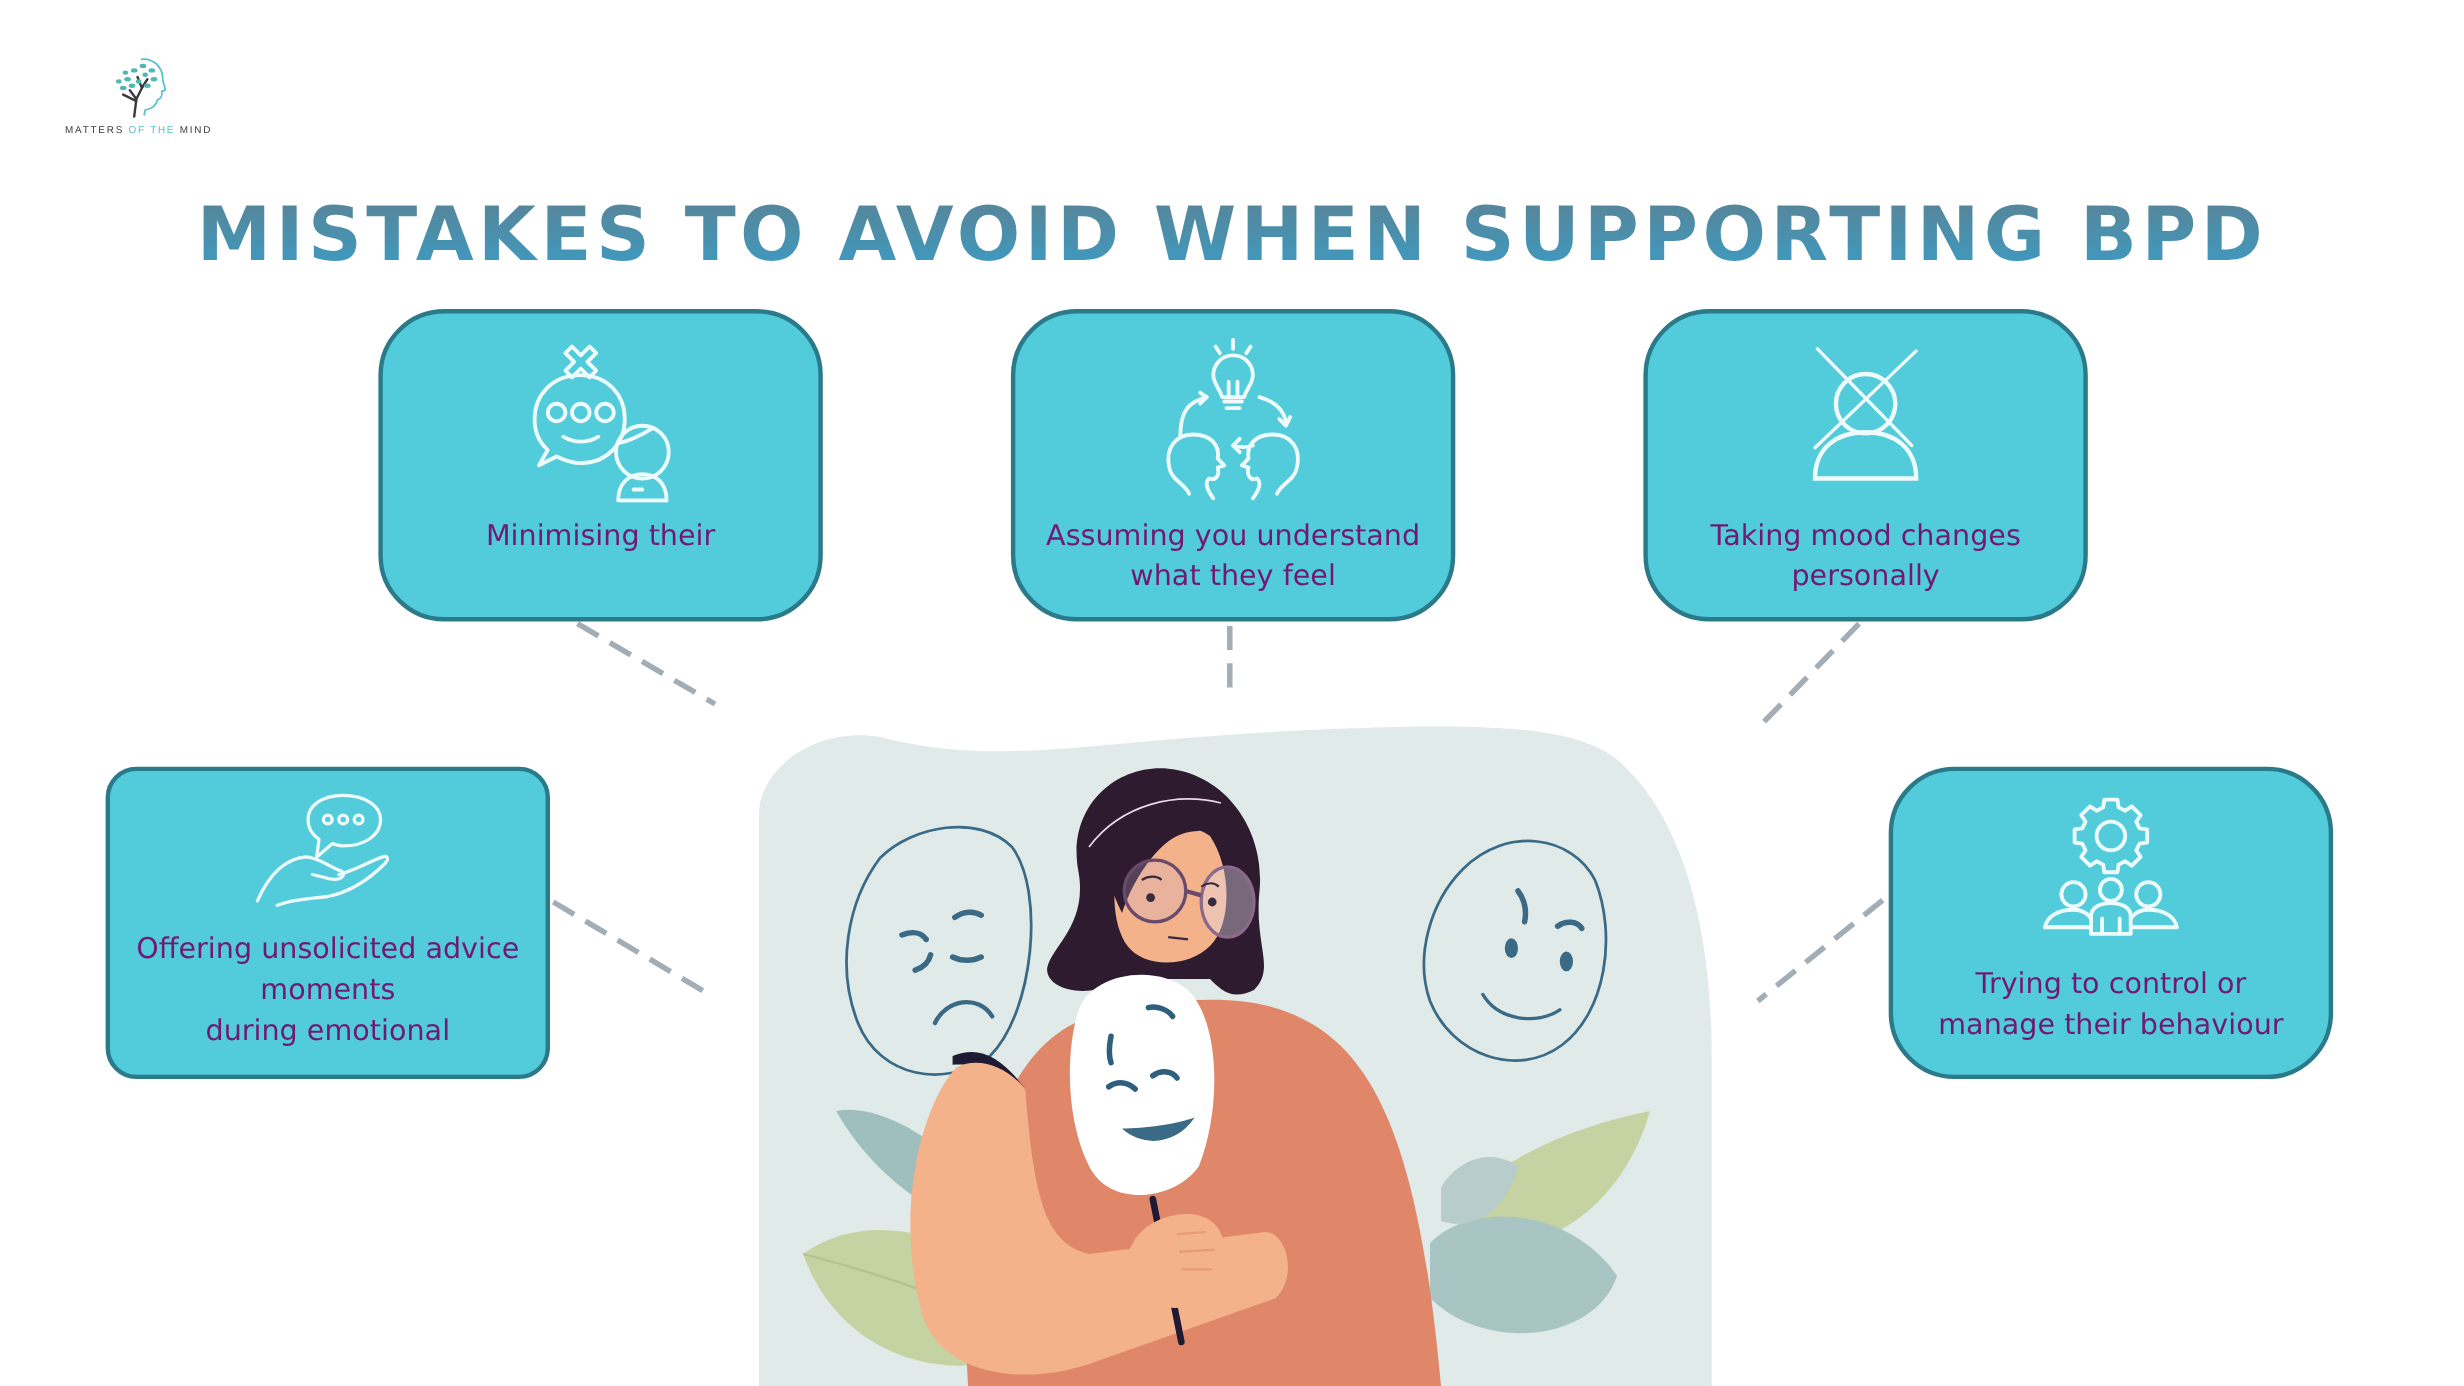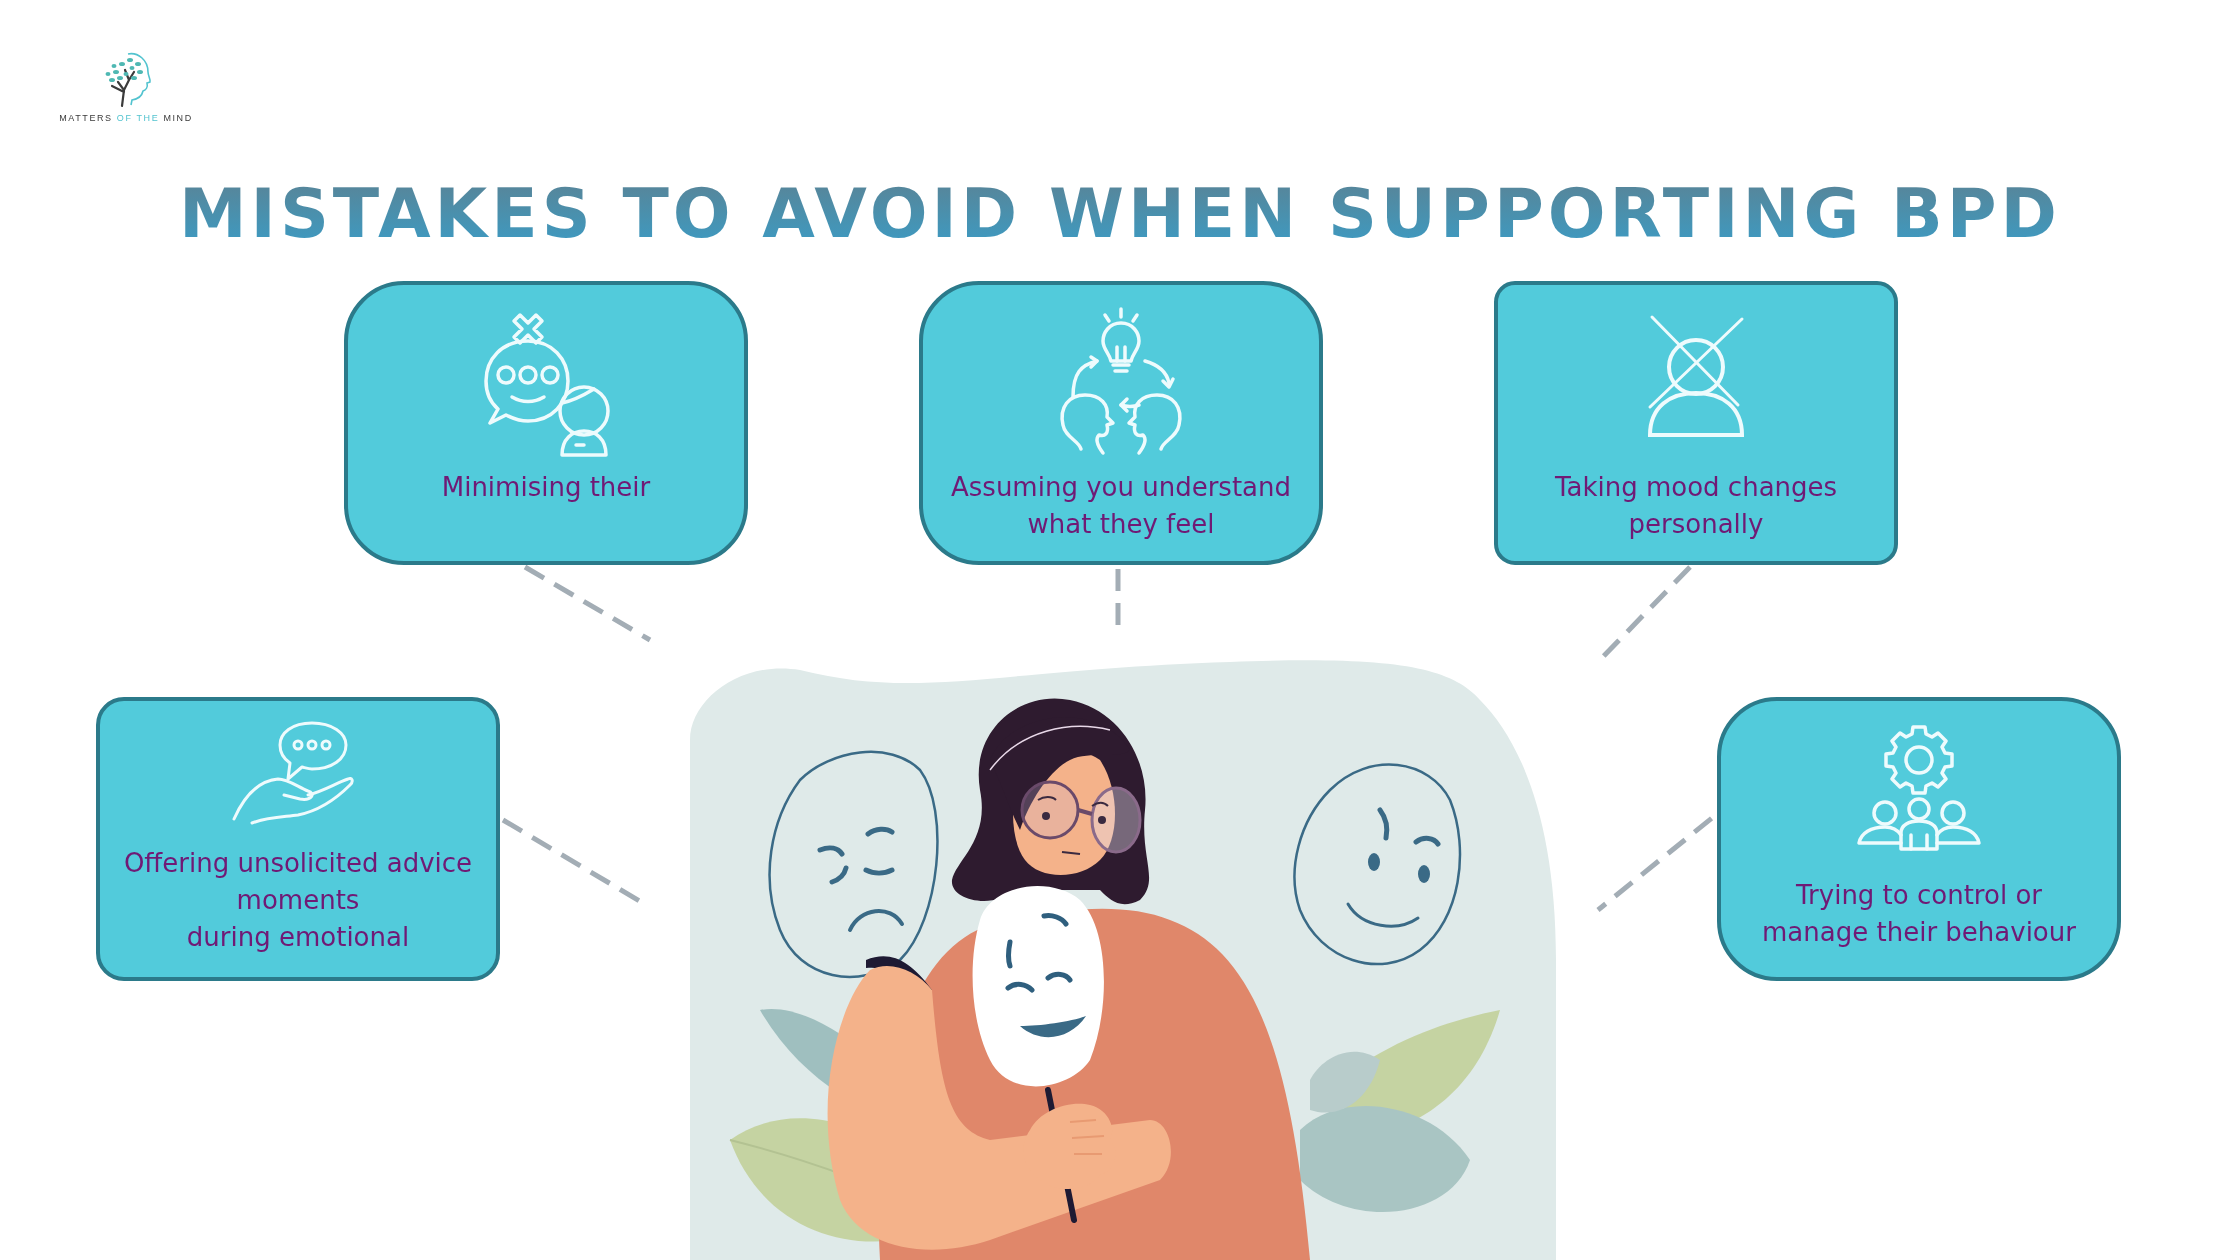--- a/index.html
+++ b/index.html
@@ -112,21 +112,21 @@
       <path d="M30 142 C28 134 14 130 12 118 C8 100 18 88 34 88 C50 88 58 98 56 110 L62 116 L56 118 C58 126 54 130 48 128 C44 132 46 138 52 146"></path>
       <path d="M110 142 C112 134 126 130 128 118 C132 100 122 88 106 88 C90 88 82 98 84 110 L78 116 L84 118 C82 126 86 130 92 128 C96 132 94 138 88 146"></path>
     </g>
   </svg>
   <div class="label" style="top:184px;">
     <div>Assuming you understand</div>
     <div>what they feel</div>
   </div>
 </div>
 
-<div class="card" style="left:1494px; top:281px;border-radius:21px;">
+<div class="card" style="left:1494px; top:281px;">
   <svg class="icon" style="top:22px;" width="140" height="150" viewBox="0 0 140 150">
     <g fill="none" stroke="#eefbfd" stroke-width="4" stroke-linecap="round">
       <circle cx="70" cy="60" r="27"></circle>
       <path d="M24 128 C24 100 44 86 70 86 C96 86 116 100 116 128 Z"></path>
       <path d="M26 10 L112 98" stroke-width="3"></path>
       <path d="M116 12 L24 100" stroke-width="3"></path>
     </g>
   </svg>
   <div class="label" style="top:184px;">
     <div>Taking mood changes</div>

